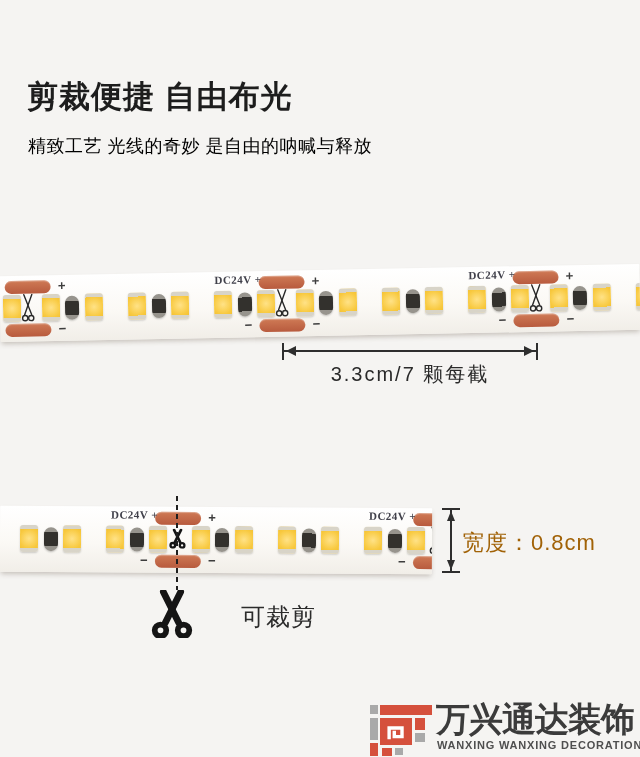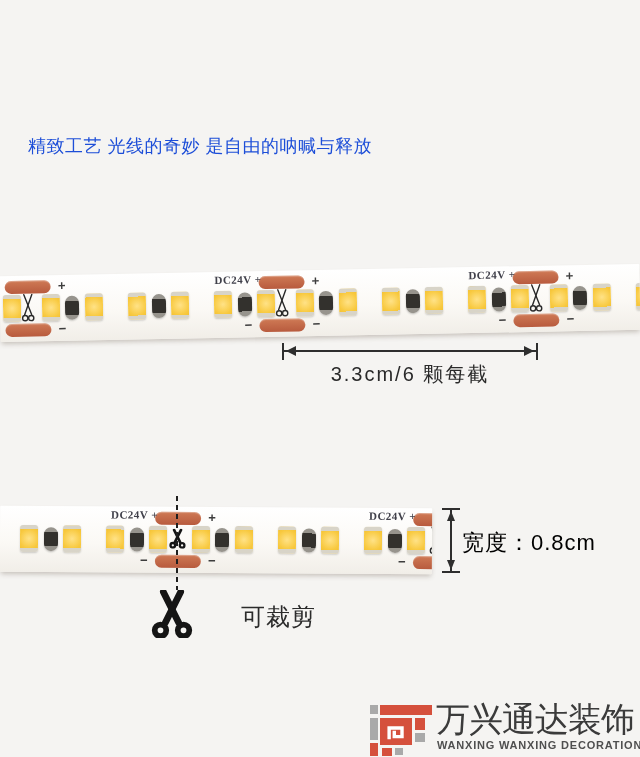--- a/index.html
+++ b/index.html
@@ -3,21 +3,21 @@
 <meta charset="utf-8">
 <style>
   html,body{margin:0;padding:0;background:#e9e8e6;}
   .page{position:relative;width:640px;height:757px;background:#f5f4f2;overflow:hidden;
         font-family:"Liberation Sans",sans-serif;margin:0 auto;}
 
   
   .title{position:absolute;left:27px;top:78px;margin:0;font-size:31px;line-height:1.2;
          font-weight:700;color:#1d1d1d;letter-spacing:1px;}
   .subtitle{position:absolute;left:28px;top:134px;margin:0;font-size:18px;
-         color:#1d4ed8;letter-spacing:.5px;}
+         color:#000000;letter-spacing:.5px;}
 
   
   .strip{position:absolute;overflow:hidden;border-radius:1px;
          background:linear-gradient(180deg,#ffffff 0%,#fbf9f5 55%,#f1eee8 100%);
          box-shadow:0 3px 5px -1px rgba(95,80,65,.32);}
   #strip1{left:0;top:270px;width:640px;height:66px;transform:rotate(-1.1deg);}
   #strip2{left:0;top:507px;width:432px;height:66px;transform:rotate(.3deg);}
   .pad{position:absolute;width:46px;height:13px;border-radius:7px;
        background:linear-gradient(180deg,#cf7a55,#b85b3e);box-shadow:inset 0 1px 1px rgba(255,255,255,.35);}
   .led{position:absolute;width:18px;height:27px;border-radius:3px;
@@ -53,36 +53,37 @@
   .big-scissors{position:absolute;left:150px;top:590px;}
   .cut-note{position:absolute;left:241px;top:601px;font-size:24px;letter-spacing:1px;color:#2b2b2b;}
 
   
   .dv-line{position:absolute;left:450px;top:510px;width:2px;height:62px;background:#2e2e2e;}
   .dv-tick{position:absolute;left:442px;width:18px;height:2px;background:#2e2e2e;}
   .dv-tick.t{top:508px;} .dv-tick.b{top:571px;}
   .dv-arrow{position:absolute;left:447px;width:0;height:0;border-left:4px solid transparent;border-right:4px solid transparent;}
   .dv-arrow.t{top:511px;border-bottom:10px solid #2e2e2e;}
   .dv-arrow.b{top:560px;border-top:10px solid #2e2e2e;}
-  .dv-text{position:absolute;left:462px;top:528px;font-size:22px;letter-spacing:1px;color:#000000;}
+  .dv-text{position:absolute;left:462px;top:528px;font-size:22px;letter-spacing:1px;color:#a16207;}
 
   
   .logo-mark{position:absolute;left:368px;top:699px;width:66px;height:58px;}
   .lb{position:absolute;}
   .glyph{position:absolute;}
-  .logo-cn{position:absolute;left:436px;top:697px;font-size:34px;font-weight:400;
+  .logo-cn{position:absolute;left:436px;top:697px;font-size:34px;font-weight:700;
            color:#3b3b3b;letter-spacing:-1px;white-space:nowrap;}
   .logo-en{position:absolute;left:437px;top:739px;font-size:11px;font-weight:700;
            color:#4f4f4f;letter-spacing:.8px;white-space:nowrap;}
 </style>
 </head>
 <body>
 
 <div class="page">
 
+  <h1 class="title">剪裁便捷 自由布光</h1>
   <p class="subtitle">精致工艺 光线的奇妙 是自由的呐喊与释放</p>
 
   <div id="strip1" class="strip">
       <div class="led" style="left: 3px; top: 19px;"></div>
       <div class="pad" style="left: 5px; top: 5px;"></div>
       <div class="pad" style="left: 5px; top: 48px;"></div>
       <div class="mk" style="left: -14px; top: 4px;">+</div>
       <div class="mk" style="left: 54px; top: 4px;">+</div>
       <div class="mk" style="left: -14px; top: 47px;">−</div>
       <div class="mk" style="left: 54px; top: 47px;">−</div>
@@ -138,21 +139,21 @@
           <circle cx="5" cy="24.5" r="2.6"></circle>
           <circle cx="11" cy="24.5" r="2.6"></circle>
         </svg></div>
     </div>
 
   <div class="dh-line"></div>
   <div class="dh-tick l"></div>
   <div class="dh-tick r"></div>
   <div class="dh-arrow l"></div>
   <div class="dh-arrow r"></div>
-  <div class="dim-text t1">3.3cm/6 颗每截</div>
+  <div class="dim-text t1">3.3cm/7 颗每截</div>
 
   <div id="strip2" class="strip">
       <div class="led" style="left: 20px; top: 19px;"></div>
       <div class="led" style="left: 63px; top: 19px;"></div>
       <div class="led" style="left: 106px; top: 19px;"></div>
       <div class="led" style="left: 149px; top: 19px;"></div>
       <div class="res" style="left: 44px; top: 21px;"></div>
       <div class="res" style="left: 130px; top: 21px;"></div>
       <div class="pad" style="left: 155px; top: 5px;"></div>
       <div class="pad" style="left: 155px; top: 48px;"></div>

